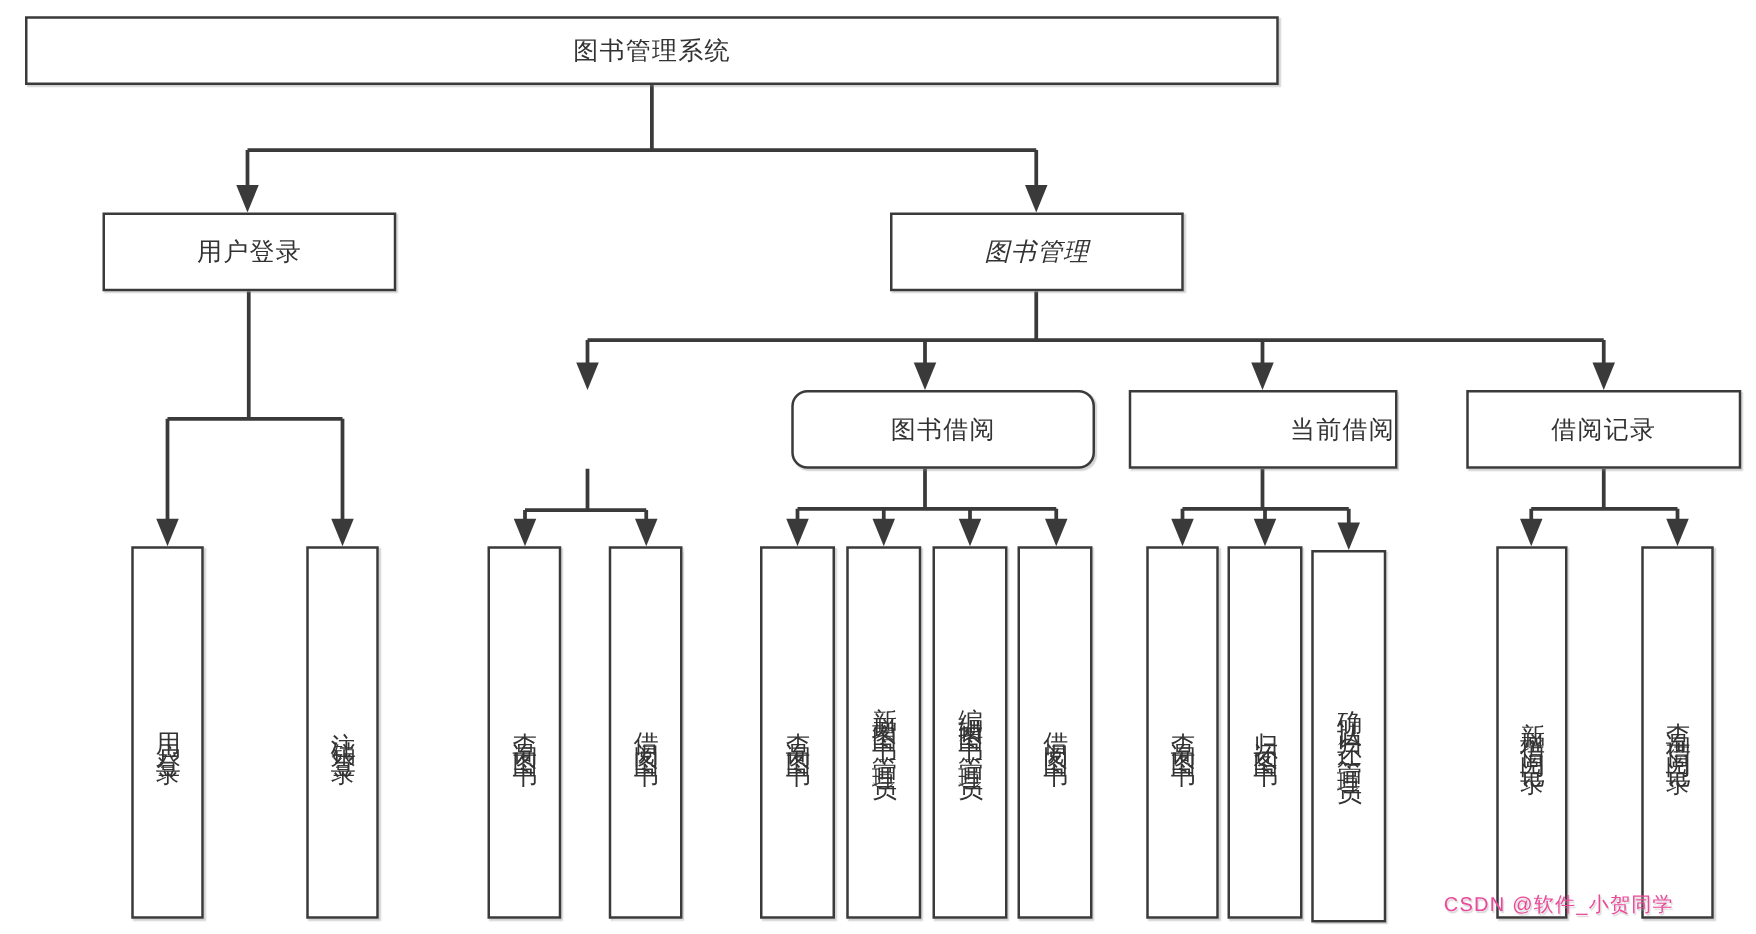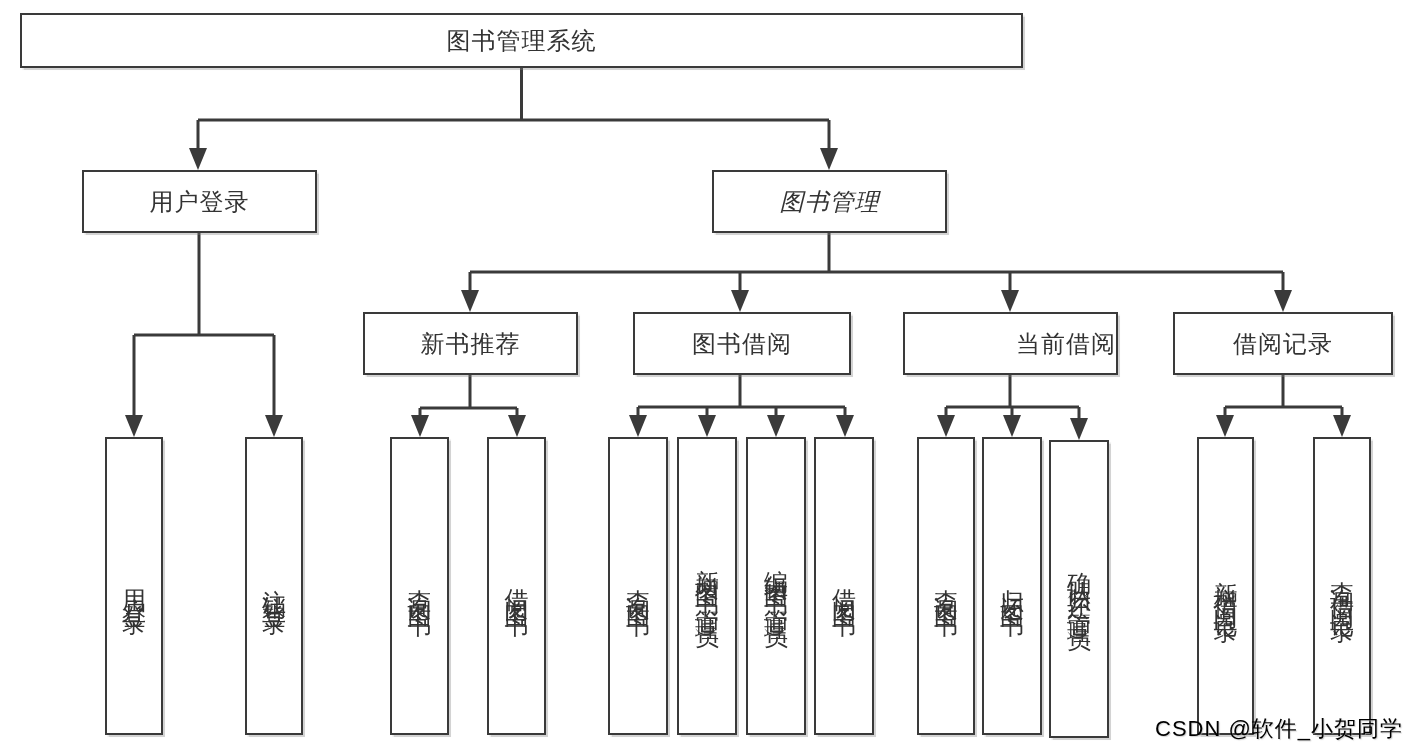--- a/index.html
+++ b/index.html
@@ -25,41 +25,41 @@
   }
   .box {
     position: absolute;
     background: #ffffff;
     border: 2.5px solid #3a3a3a;
     box-shadow: 1.5px 1.5px 1px rgba(130,130,130,0.35);
     display: flex;
     align-items: center;
     justify-content: center;
     color: #333333;
-    font-size: 24px;
+    font-size: 20px;
     box-sizing: border-box;
     z-index: 2;
   }
   .box.h span {
     white-space: nowrap;
     letter-spacing: 1px;
   }
   .box.leaf span {
     writing-mode: vertical-rl;
     text-orientation: mixed;
     letter-spacing: 8px;
     line-height: 1;
     white-space: nowrap;
   }
   .watermark {
     position: absolute;
     left: 1155px;
     top: 714px;
-    font-size: 22px;
-    color: #000000;
+    font-size: 16px;
+    color: #ec4899;
     letter-spacing: 1px;
     white-space: nowrap;
     z-index: 3;
     text-shadow: 1px 1px 1px rgba(180,180,180,0.6);
   }
 </style>
 </head>
 <body>
 
 <div class="stage">
@@ -101,24 +101,21 @@
     <span>图书管理系统</span>
   </div>
 
   <div class="box h" style="left:82px; top:170px; width:235px; height:63px;">
     <span>用户登录</span>
   </div>
   <div class="box h" style="left:712px; top:170px; width:235px; height:63px;font-style:italic;">
     <span>图书管理</span>
   </div>
 
-  <div class="box h" style="left:363px; top:312px; width:215px; height:63px;">
-    <span>新书推荐</span>
-  </div>
-  <div class="box h" style="left:633px; top:312px; width:218px; height:63px;">
+  <div class="box h" style="left:633px; top:312px; width:243px; height:63px;border-radius:13px;">
     <span>图书借阅</span>
   </div>
   <div class="box h" style="left:903px; top:312px; width:215px; height:63px;justify-content:flex-end;">
     <span>当前借阅</span>
   </div>
   <div class="box h" style="left:1173px; top:312px; width:220px; height:63px;">
     <span>借阅记录</span>
   </div>
 
   <div class="box leaf" style="left:105px; top:437px; width:58px; height:298px;">

